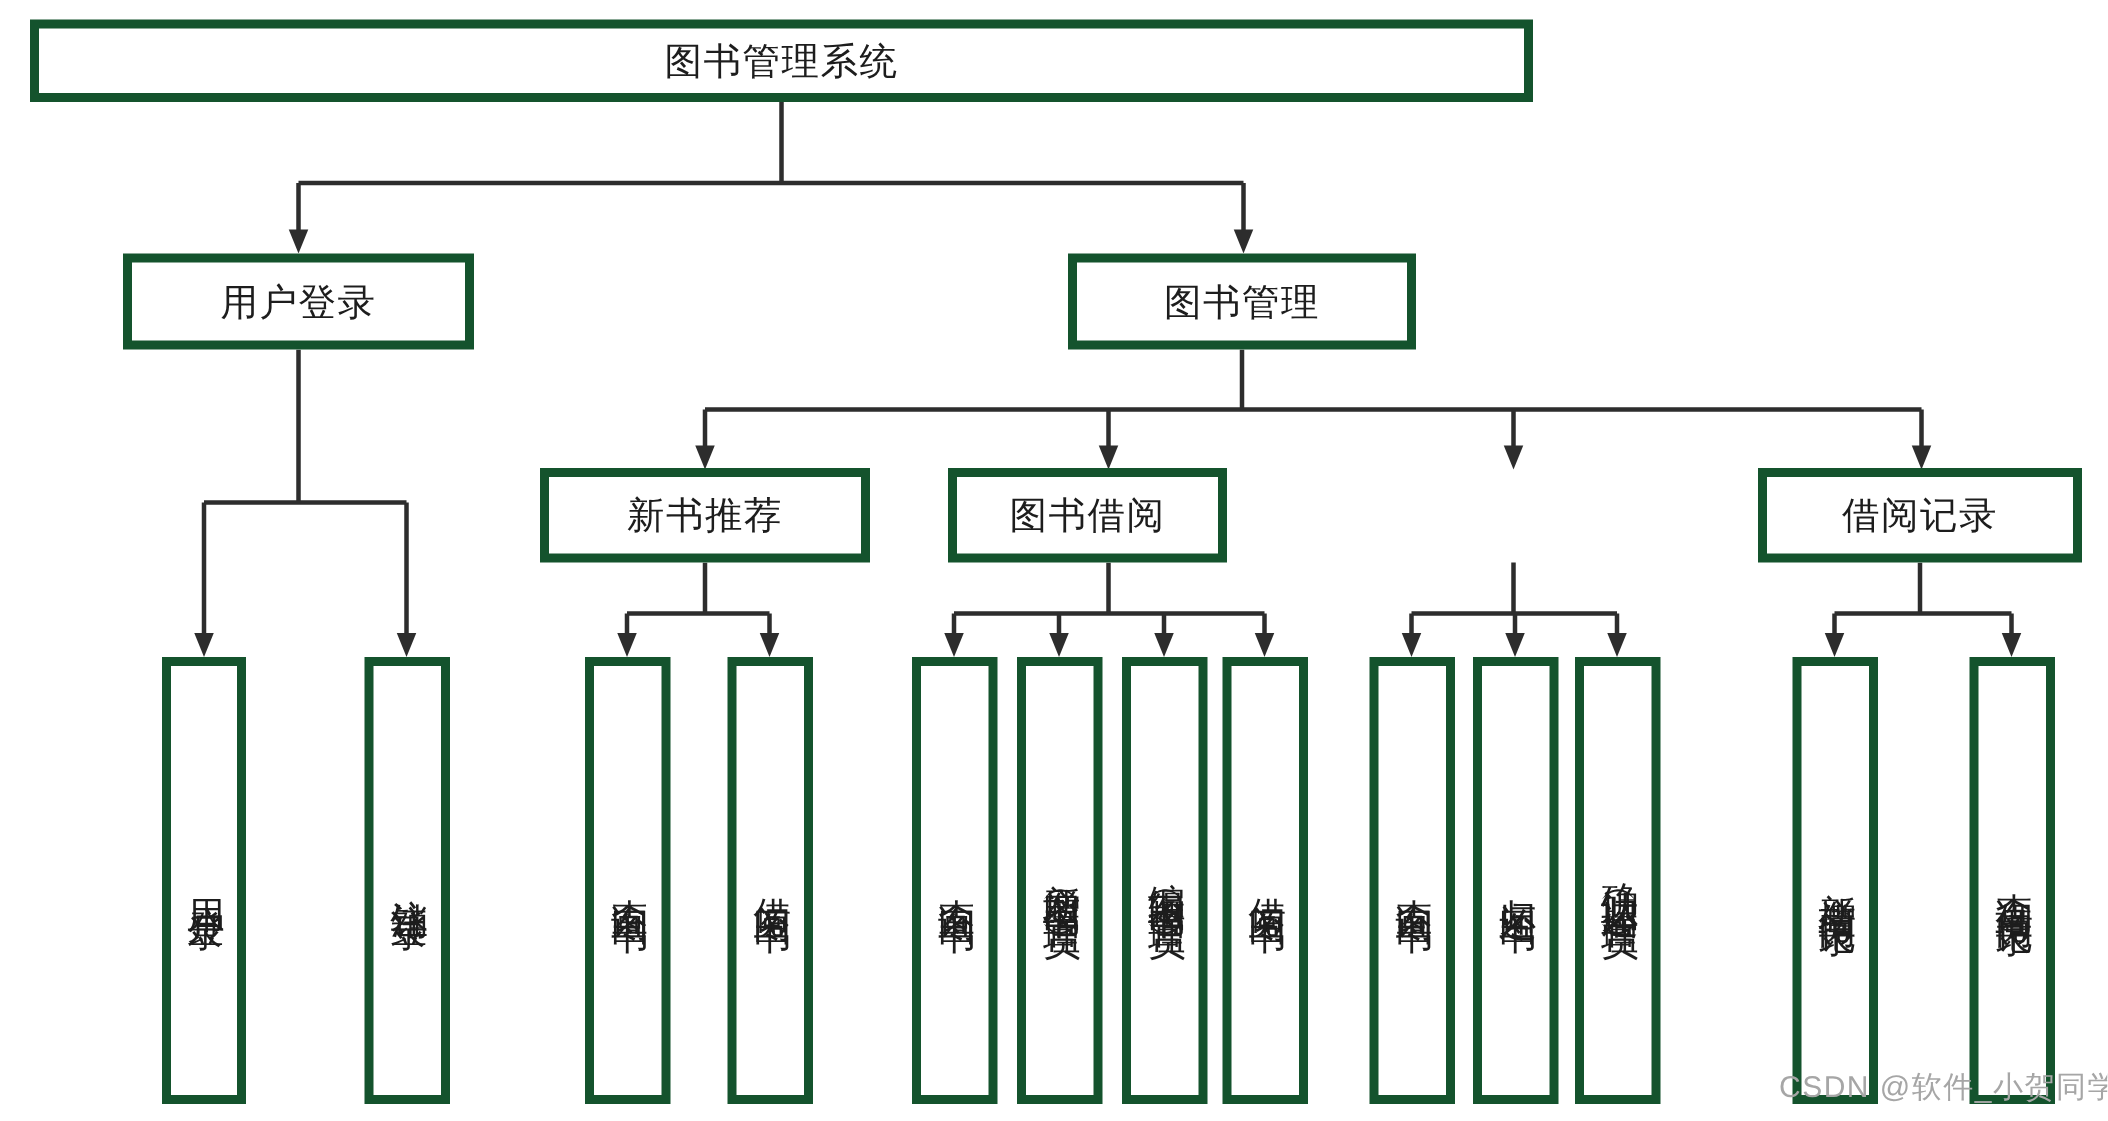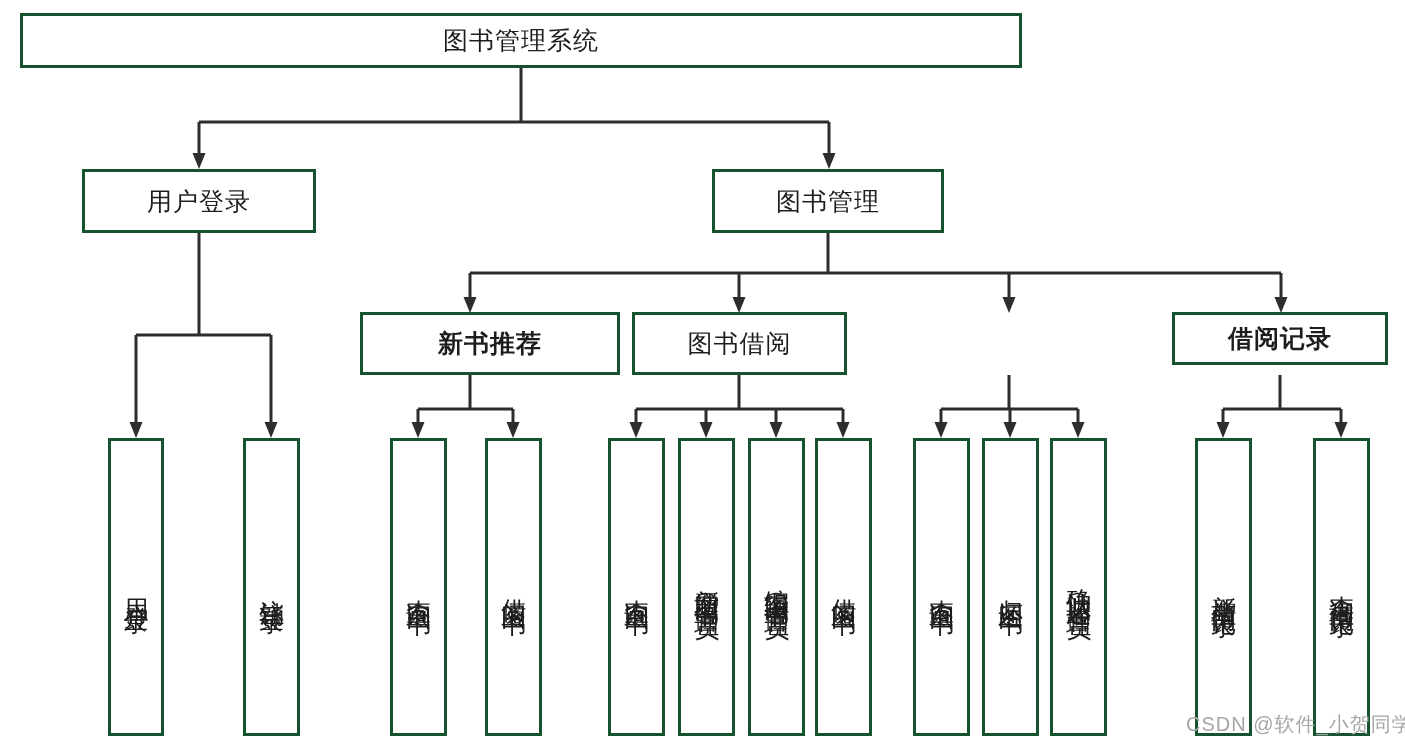--- a/index.html
+++ b/index.html
@@ -9,21 +9,21 @@
     background:#ffffff;
     font-family:"Liberation Sans","DejaVu Sans",sans-serif;
     overflow:hidden;
   }
   .connectors{position:absolute;left:0;top:0;width:1405px;height:747px;}
   .connectors path{stroke:#2d2d2d;stroke-width:3;fill:none;}
   .connectors polygon{fill:#2d2d2d;stroke:none;}
   .node{
     position:absolute;
     box-sizing:border-box;
-    border:3px solid #14532d;
+    border:6px solid #14532d;
     background:#ffffff;
     display:flex;align-items:center;justify-content:center;
     color:#1d1d1d;
     font-size:25px;
     letter-spacing:1px;
     white-space:nowrap;
   }
   .node.leaf span{
     writing-mode:vertical-rl;
     text-orientation:mixed;
@@ -99,27 +99,27 @@
     <span>图书管理系统</span>
   </div>
 
   <div class="node" style="left:82px;top:169px;width:234px;height:64px;">
     <span>用户登录</span>
   </div>
   <div class="node" style="left:712px;top:169px;width:232px;height:64px;justify-content:center;">
     <span>图书管理</span>
   </div>
 
-  <div class="node" style="left:360px;top:312px;width:260px;height:63px;font-weight:bold;">
+  <div class="node" style="left:360px;top:312px;width:220px;height:63px;">
     <span>新书推荐</span>
   </div>
-  <div class="node" style="left:632px;top:312px;width:215px;height:63px;justify-content:center;">
+  <div class="node" style="left:632px;top:312px;width:186px;height:63px;justify-content:center;">
     <span>图书借阅</span>
   </div>
-  <div class="node" style="left:1172px;top:312px;width:216px;height:53px;font-weight:bold;">
+  <div class="node" style="left:1172px;top:312px;width:216px;height:63px;">
     <span>借阅记录</span>
   </div>
 
   <div class="node leaf" style="left:108px;top:438px;width:56px;height:298px;">
     <span>用户登录</span>
   </div>
   <div class="node leaf" style="left:243px;top:438px;width:57px;height:298px;">
     <span>注销登录</span>
   </div>
 

